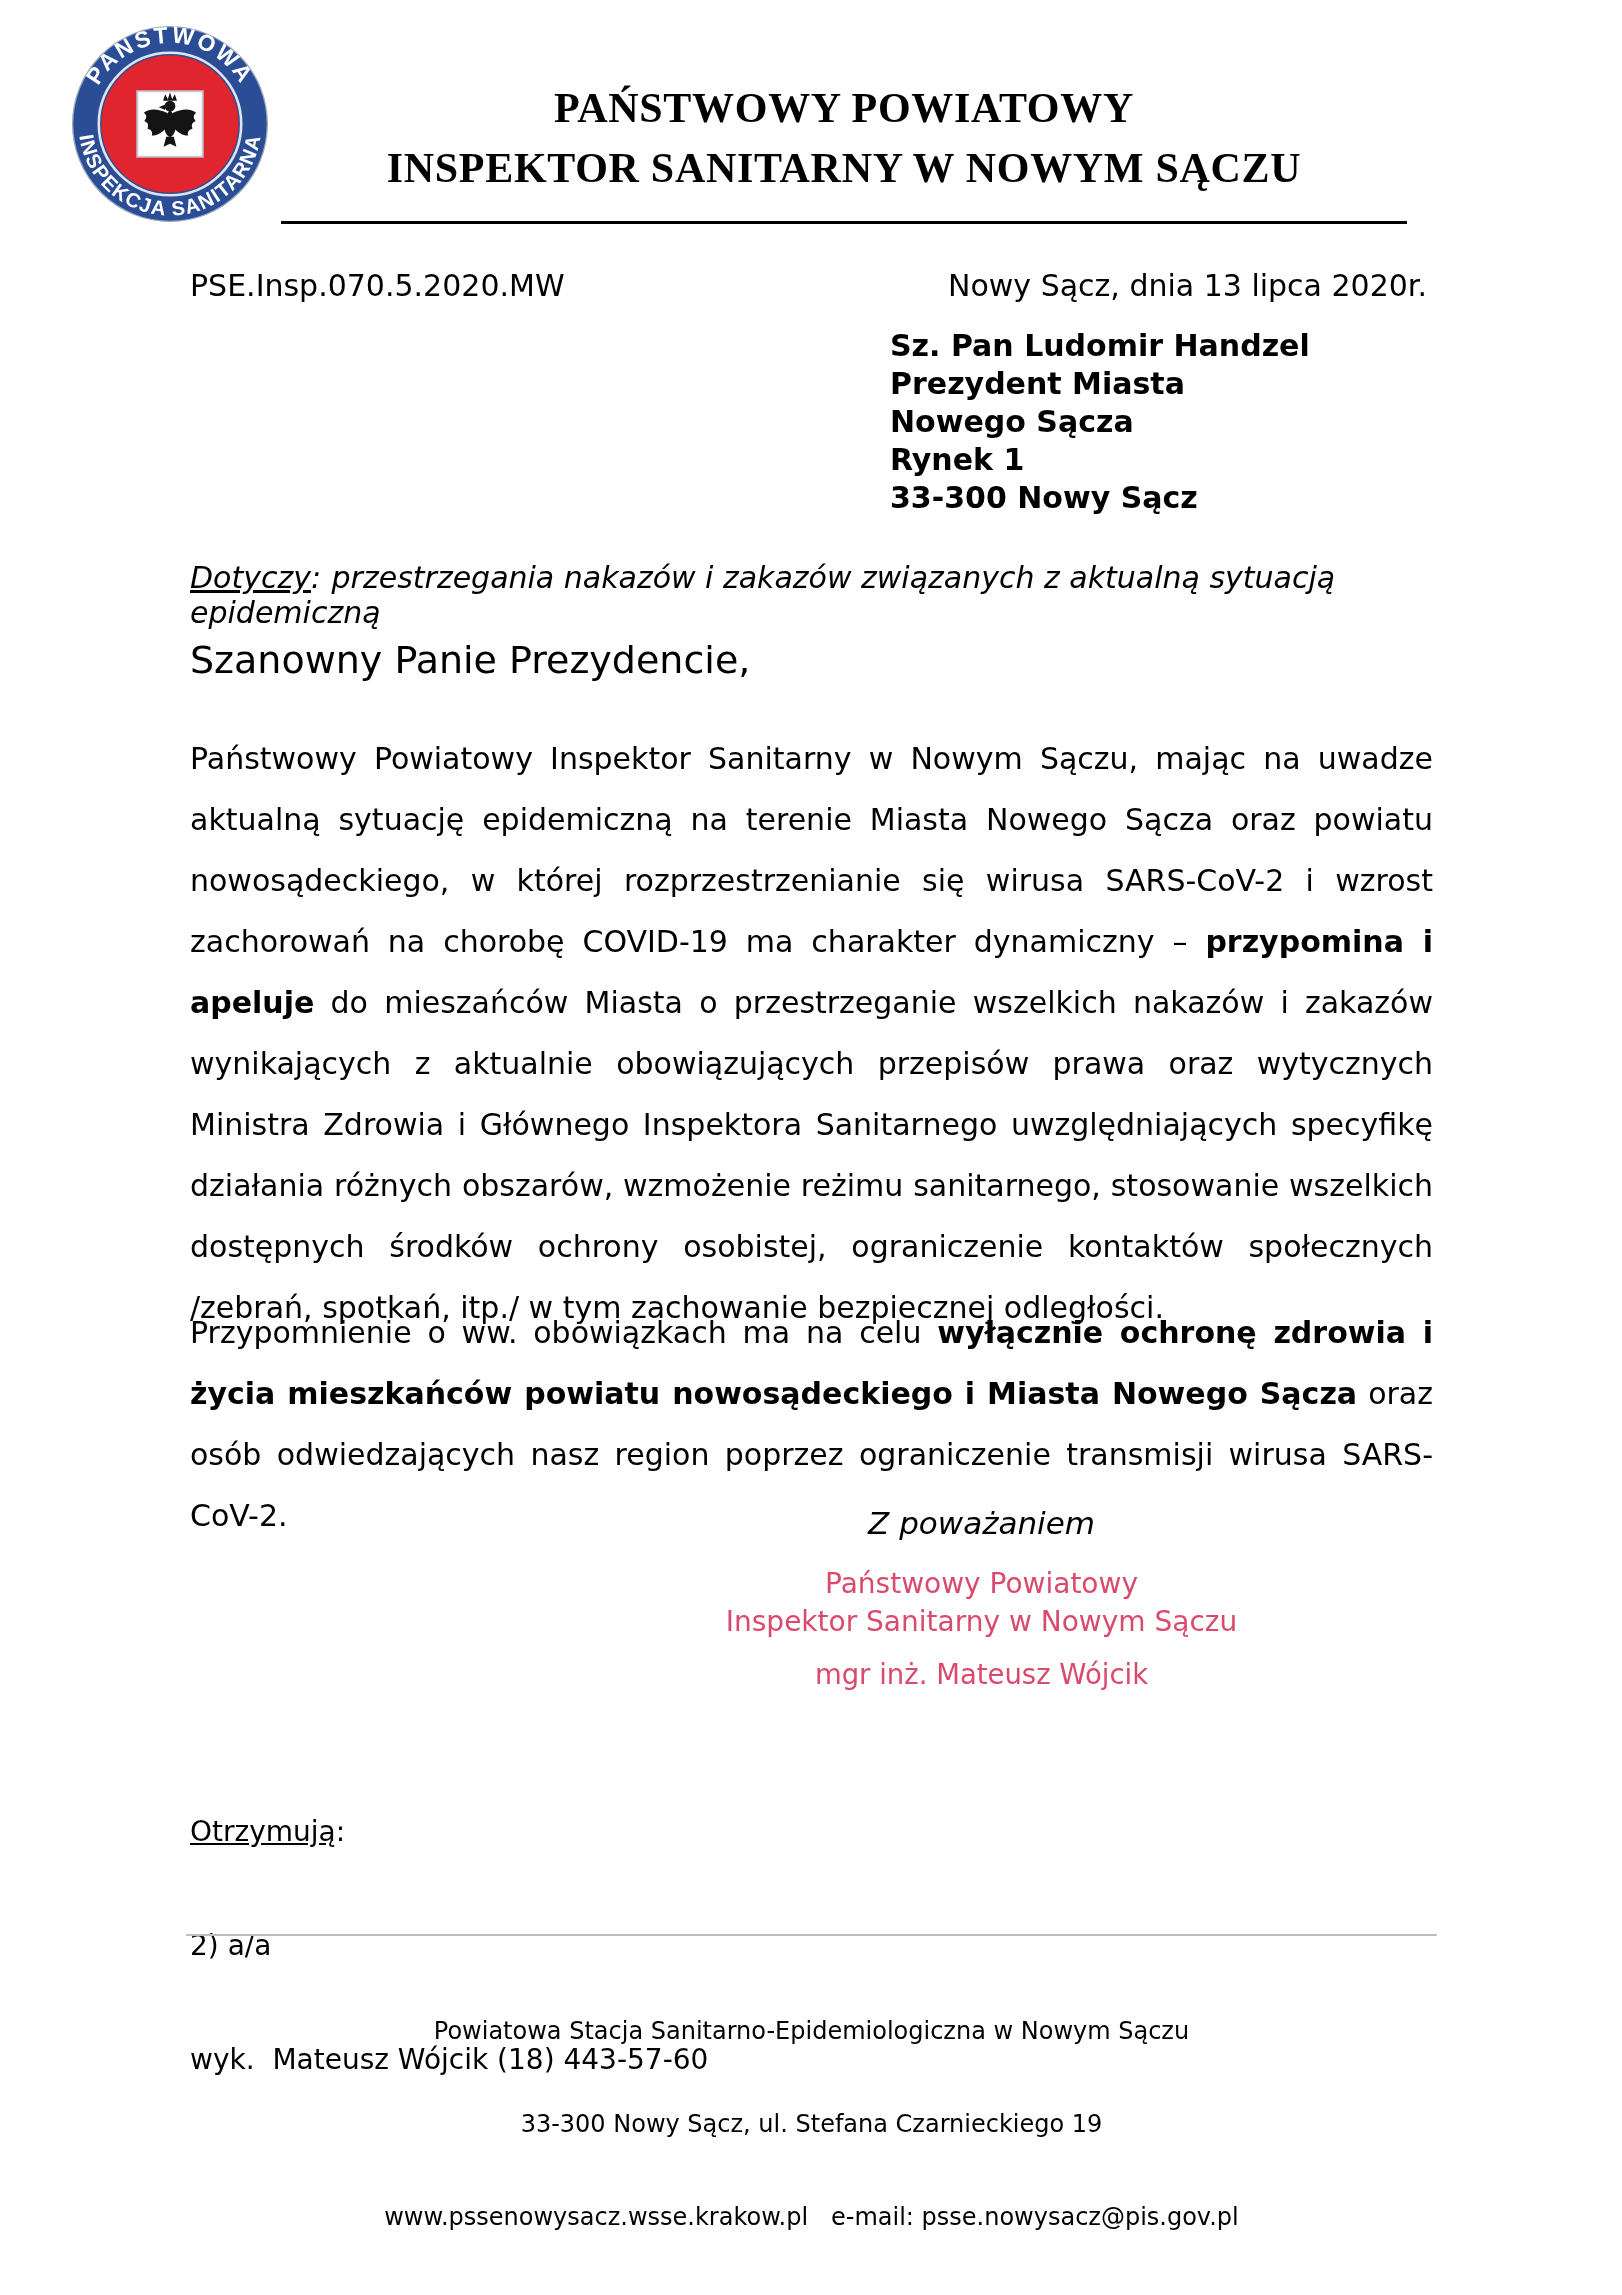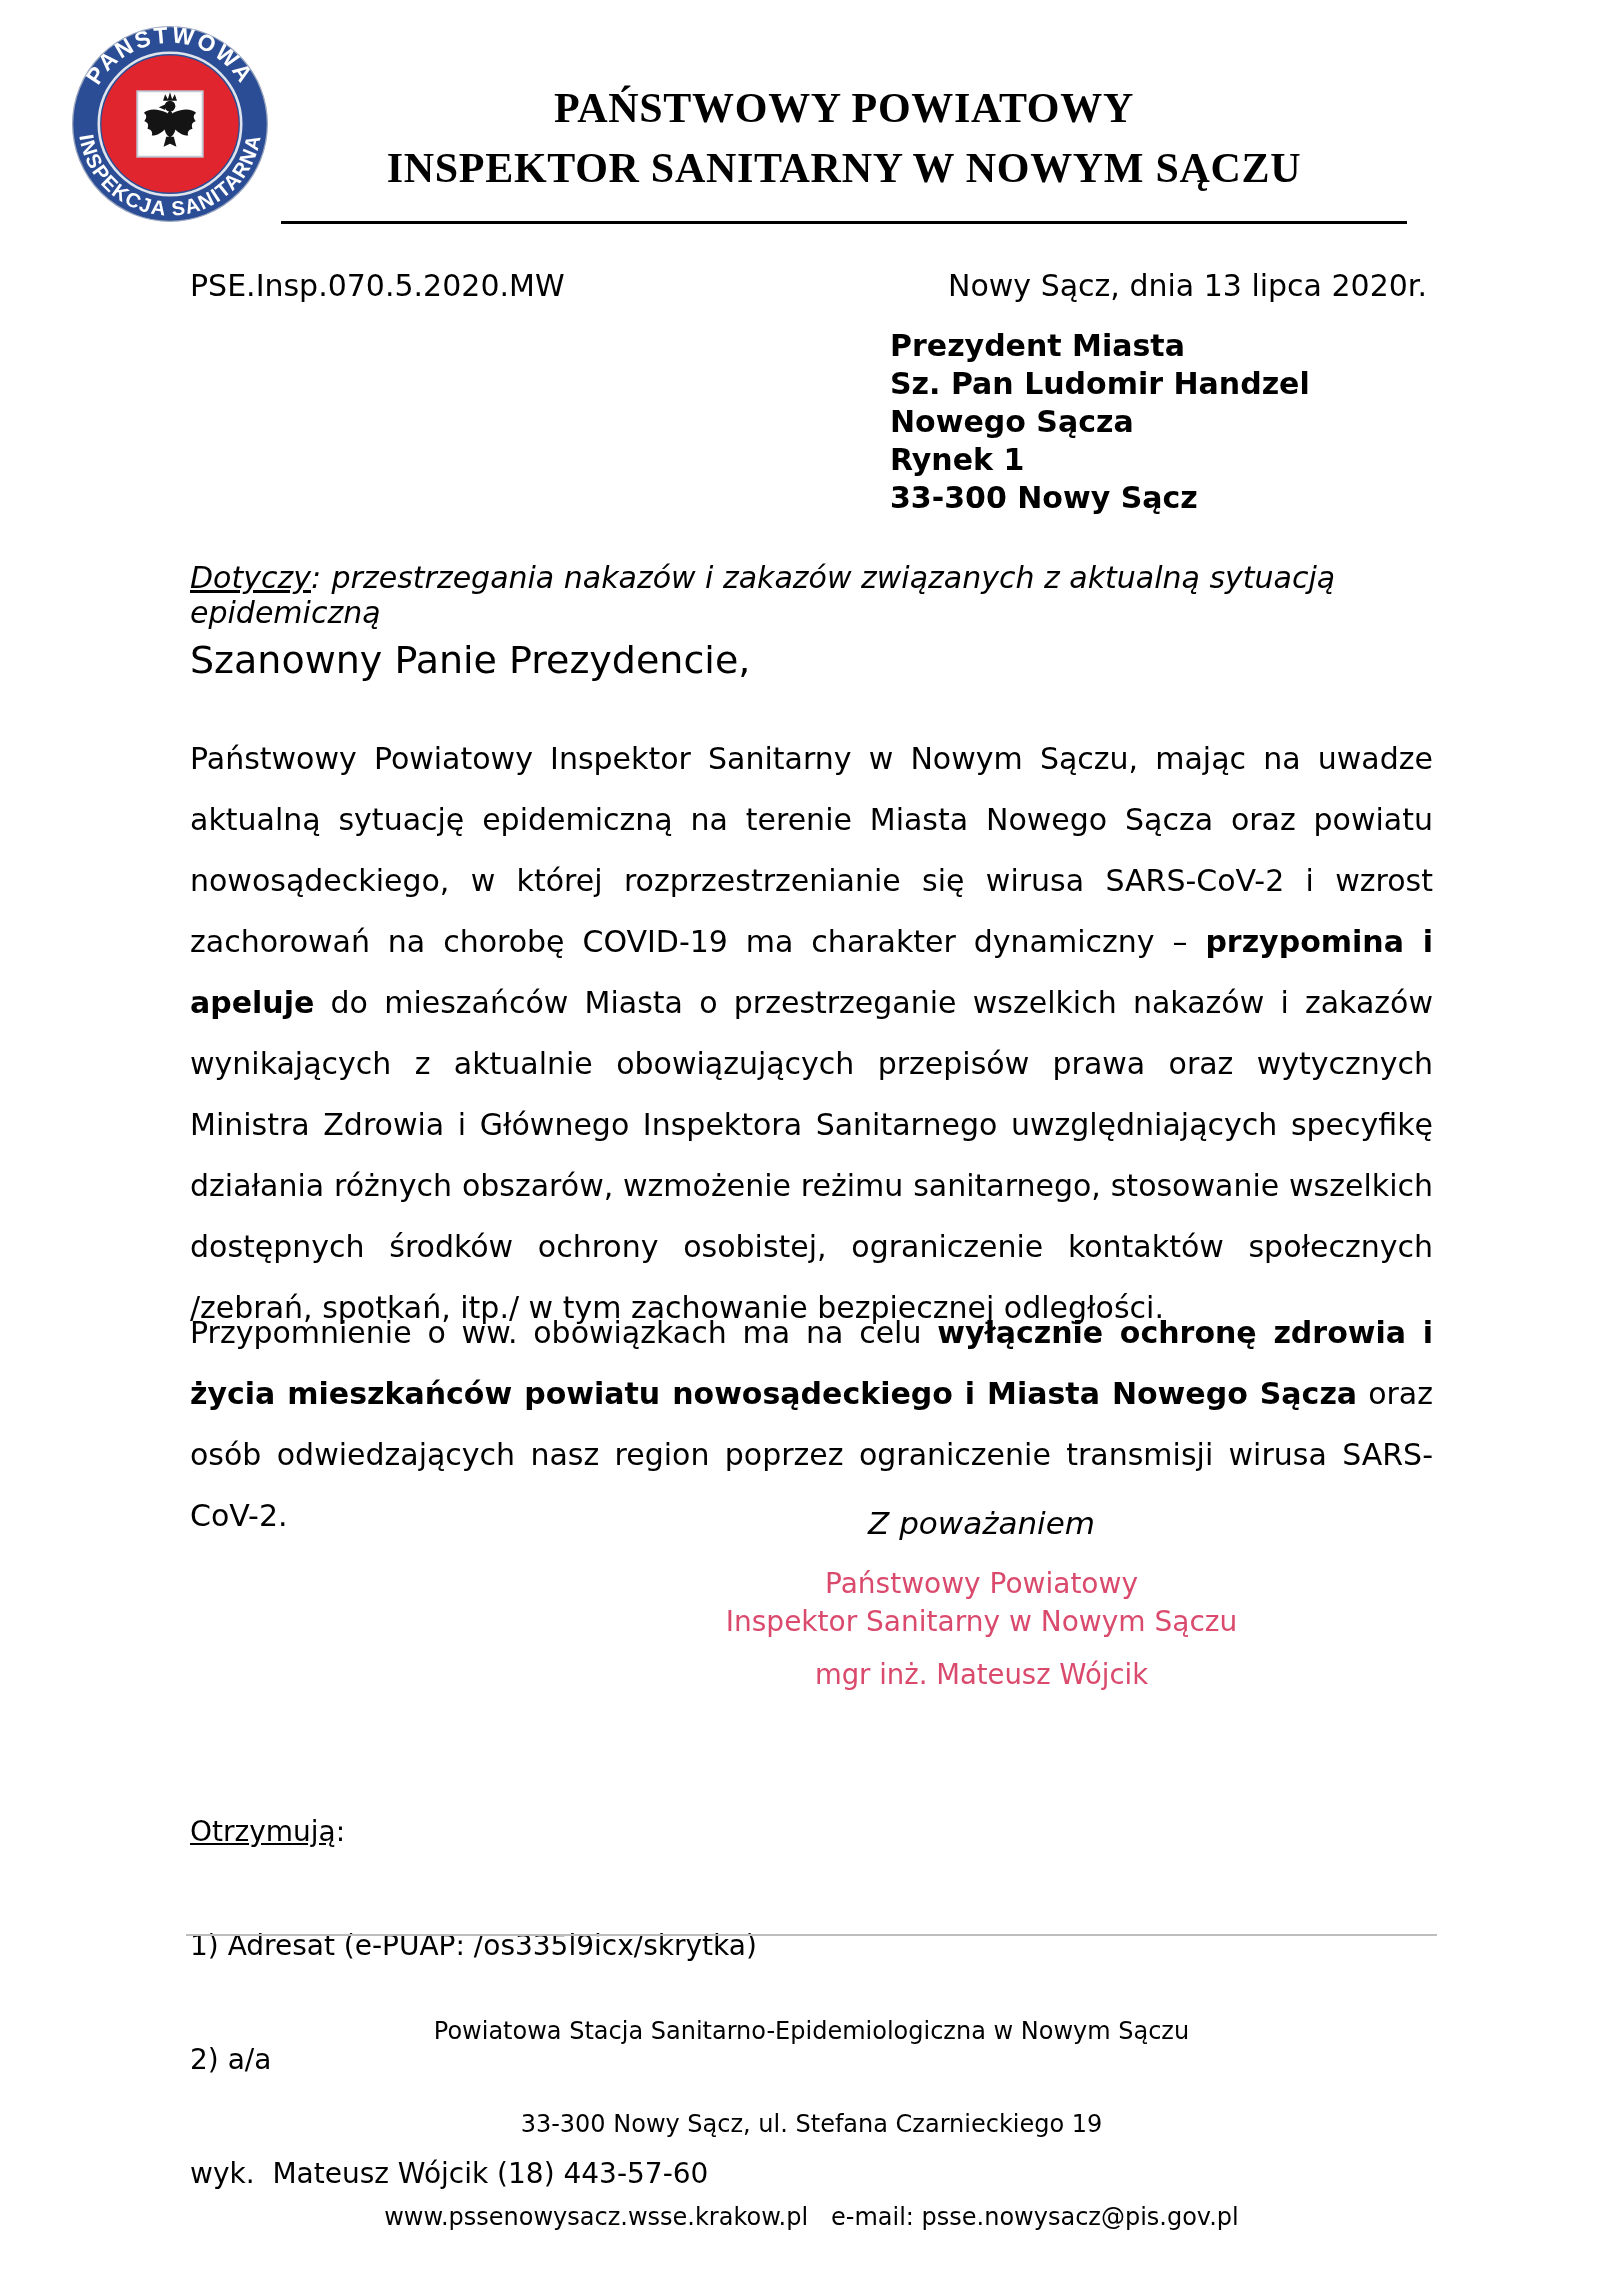--- a/index.html
+++ b/index.html
@@ -90,22 +90,22 @@
       <div>INSPEKTOR SANITARNY W NOWYM SĄCZU</div>
     </div>
   </div>
 
   <div class="meta-row">
     <span>PSE.Insp.070.5.2020.MW</span>
     <span>Nowy Sącz, dnia 13 lipca 2020r.</span>
   </div>
 
   <div class="addressee">
+    <div>Sz. Pan Ludomir Handzel</div>
     <div>Prezydent Miasta</div>
-    <div>Sz. Pan Ludomir Handzel</div>
     <div>Nowego Sącza</div>
     <div>Rynek 1</div>
     <div>33-300 Nowy Sącz</div>
   </div>
 
   <div class="subject">
     <span class="subject-label">Dotyczy</span><span>:</span><span class="subject-text">przestrzegania nakazów i zakazów związanych z aktualną sytuacją epidemiczną</span>
   </div>
 
   <div class="salutation">Szanowny Panie Prezydencie,</div>
@@ -119,21 +119,20 @@
   <div class="closing-col signer-titles">
     <div>Państwowy Powiatowy</div>
     <div>Inspektor Sanitarny w Nowym Sączu</div>
   </div>
 
   <div class="closing-col signer-name">mgr inż. Mateusz Wójcik</div>
 
 
   <div class="distribution">
     <div><span class="dist-heading">Otrzymują</span><span>:</span></div>
-    <div>1) Adresat (e-PUAP: /os335l9icx/skrytka)</div>
     <div>2) a/a</div>
     <div>wyk.  Mateusz Wójcik (18) 443-57-60</div>
   </div>
 
   <div class="footer">
     <div>Powiatowa Stacja Sanitarno-Epidemiologiczna w Nowym Sączu</div>
     <div>33-300 Nowy Sącz, ul. Stefana Czarnieckiego 19</div>
     <div>www.pssenowysacz.wsse.krakow.pl   e-mail: psse.nowysacz@pis.gov.pl</div>
     <div>adres skrytki na ePUAP: /PSSENS/skrytka</div>
     

